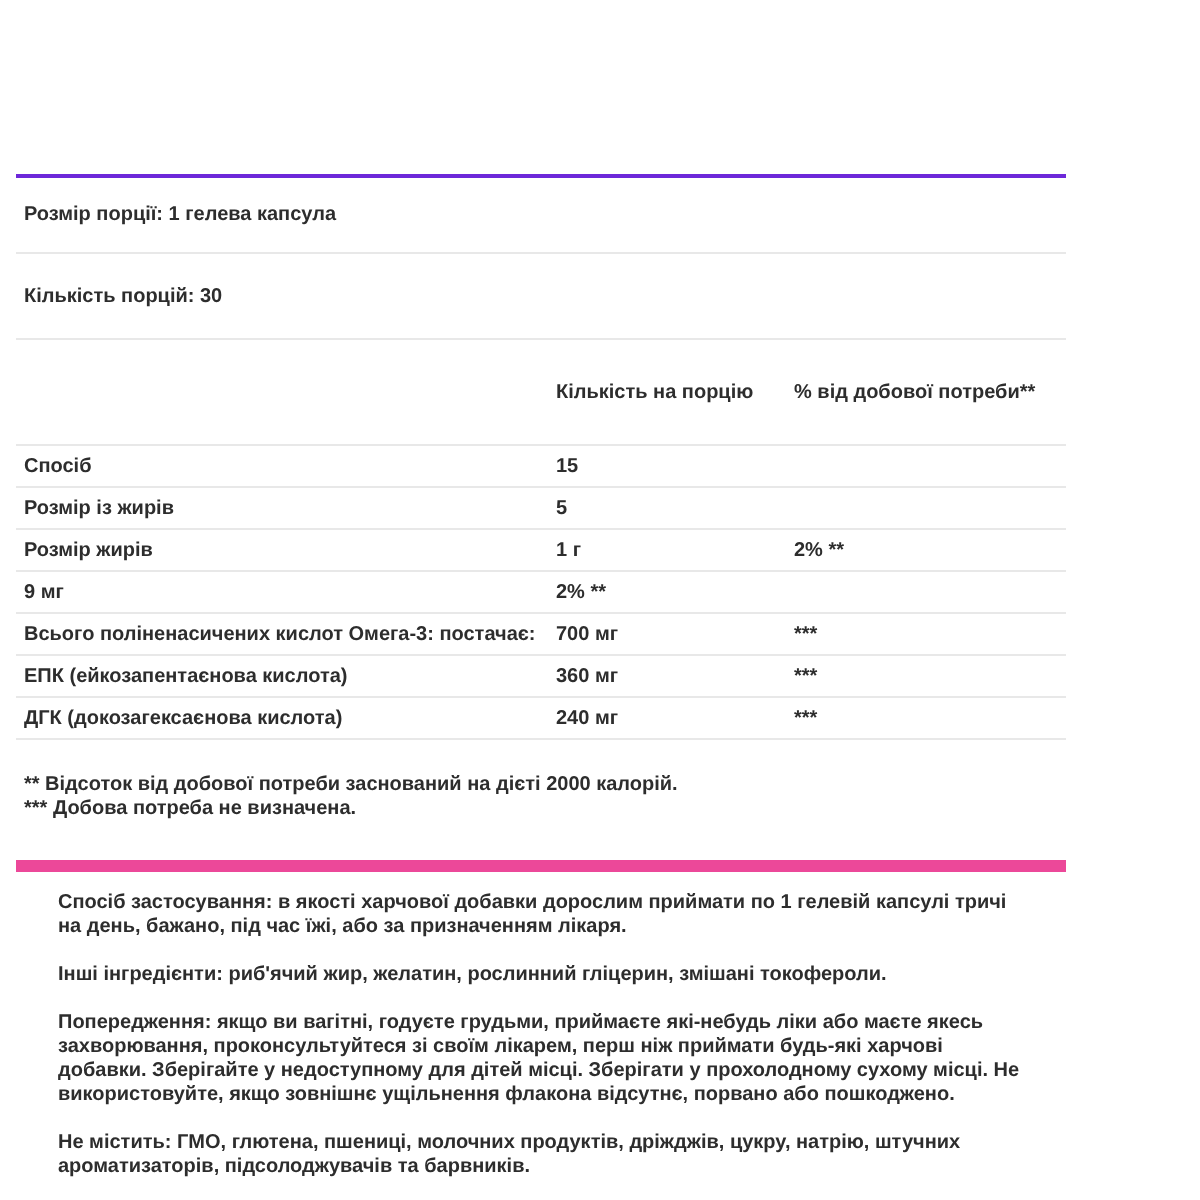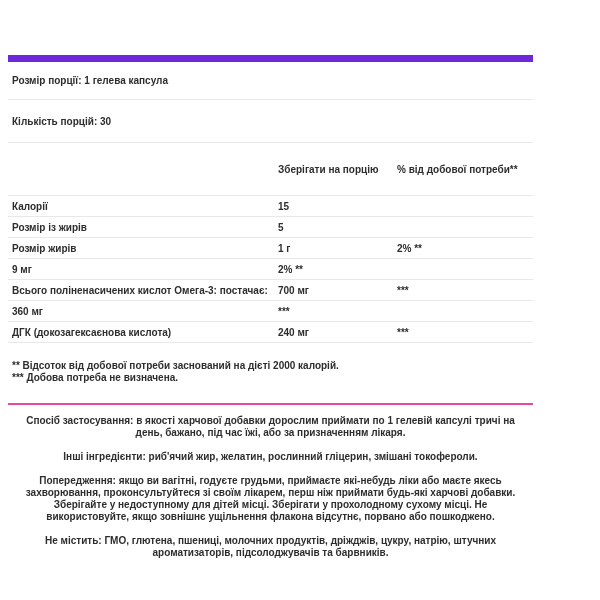--- a/index.html
+++ b/index.html
@@ -21,21 +21,22 @@
     padding-top: 55px;
   }
   .content {
     margin-left: 8px;
     width: 525px;
     font-weight: 700;
     font-size: 10px;
   }
   
   .facts {
-    border-top: 7px solid #6d28d9;
+    border-top: 2px solid #6d28d9;
+    margin-top: 32px;
   }
   .sf-row {
     display: flex;
     align-items: center;
     border-bottom: 1px solid #e8e8e8;
     padding-left: 4px;
     box-sizing: border-box;
   }
   .sf-row.serving { height: 38px; }
   .sf-row.servings { height: 43px; }
@@ -47,53 +48,52 @@
     padding-left: 4px;
     box-sizing: border-box;
   }
   .grid-row.head { height: 53px; }
   .grid-row.data { height: 21px; }
   .cell { white-space: nowrap; overflow: visible; }
   
   .footnotes {
     padding: 17px 4px 19px 4px;
     line-height: 12px;
-    border-bottom: 2px solid #ec4899;
+    border-bottom: 6px solid #ec4899;
   }
   
   .paragraphs { padding: 0 4px; }
   .paragraphs p {
-    margin: 12px 0;
+    margin: 12px 17px;
     line-height: 12px;
     font-size: 10px;
-    text-align: center;
   }
   .paragraphs p:first-child { margin-top: 10px; }
 </style>
 </head>
 <body>
 
 <div class="page">
   <div class="content">
 
     <section class="facts">
       <div class="sf-row serving">
         <span>Розмір порції: 1 гелева капсула</span>
       </div>
       <div class="sf-row servings">
         <span>Кількість порцій: 30</span>
       </div>
       <div class="grid-row head">
         <span class="cell"></span>
-        <span class="cell">Зберігати на порцію</span>
+        <span class="cell">Кількість на порцію</span>
         <span class="cell">% від добової потреби**</span>
       </div>
       <div id="rows-container">
         <div class="grid-row data">
-          <span class="cell">Калорії</span>
+          <span class="cell">Спосіб</span>
           <span class="cell">15</span>
           <span class="cell"></span>
         </div>
 
         <div class="grid-row data">
           <span class="cell">Розмір із жирів</span>
           <span class="cell">5</span>
           <span class="cell"></span>
         </div>
 
@@ -108,20 +108,21 @@
           <span class="cell">2% **</span>
         </div>
 
         <div class="grid-row data">
           <span class="cell">Всього поліненасичених кислот Омега-3: постачає:</span>
           <span class="cell">700 мг</span>
           <span class="cell">***</span>
         </div>
 
         <div class="grid-row data">
+          <span class="cell">ЕПК (ейкозапентаєнова кислота)</span>
           <span class="cell">360 мг</span>
           <span class="cell">***</span>
         </div>
 
         <div class="grid-row data">
           <span class="cell">ДГК (докозагексаєнова кислота)</span>
           <span class="cell">240 мг</span>
           <span class="cell">***</span>
         </div>
       </div>

